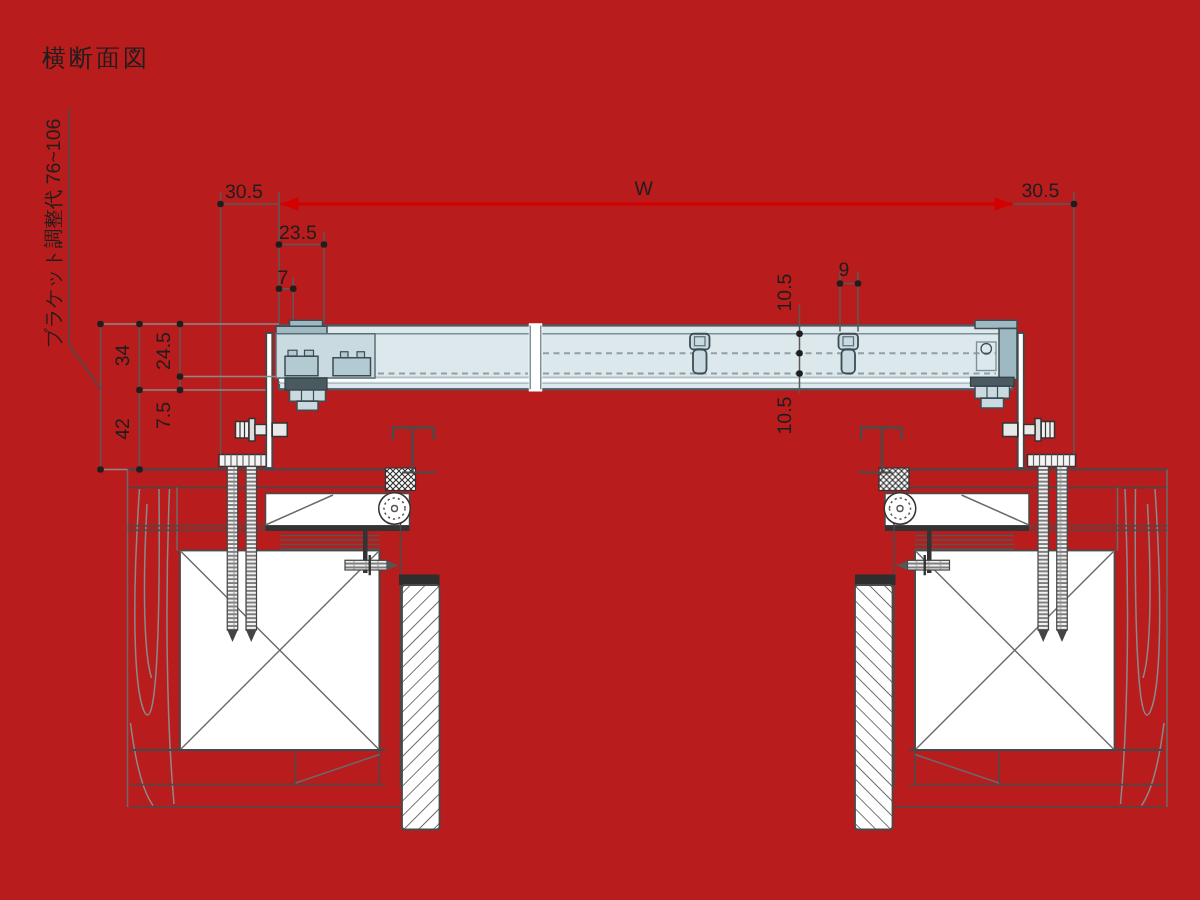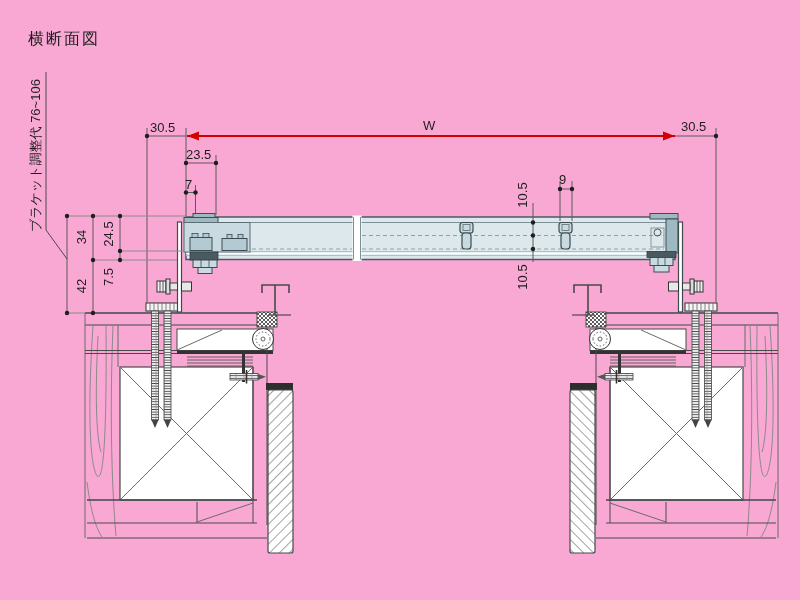--- a/index.html
+++ b/index.html
@@ -1,16 +1,16 @@
 <!DOCTYPE html>
 <html><head>
 <meta charset="utf-8">
 <style>
   html,body{margin:0;padding:0;background:#ffffff;}
-  #stage{position:relative;width:800px;height:600px;background:#f9a8d4;overflow:hidden;
+  #stage{position:relative;width:800px;height:600px;background:#b91c1c;overflow:hidden;
          font-family:"Liberation Sans",sans-serif;}
   svg{position:absolute;left:0;top:0;}
   text{font-family:"Liberation Sans",sans-serif;fill:#1e1e1e;}
   .dim{font-size:13px;}
   .ttl{font-size:16px;letter-spacing:2px;}
   .callout{font-size:13px;}
 </style>
 </head>
 <body>
 

